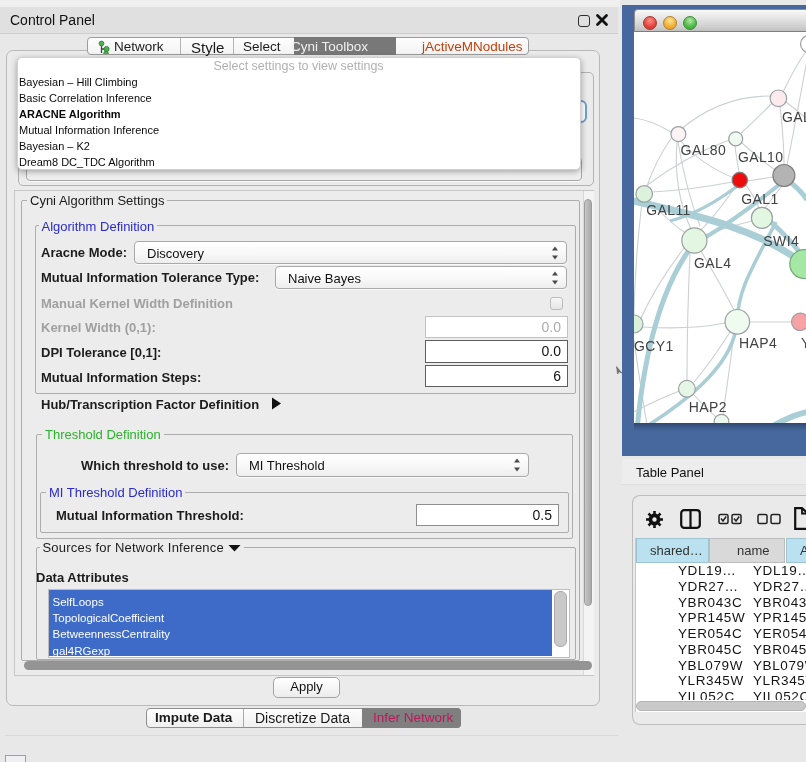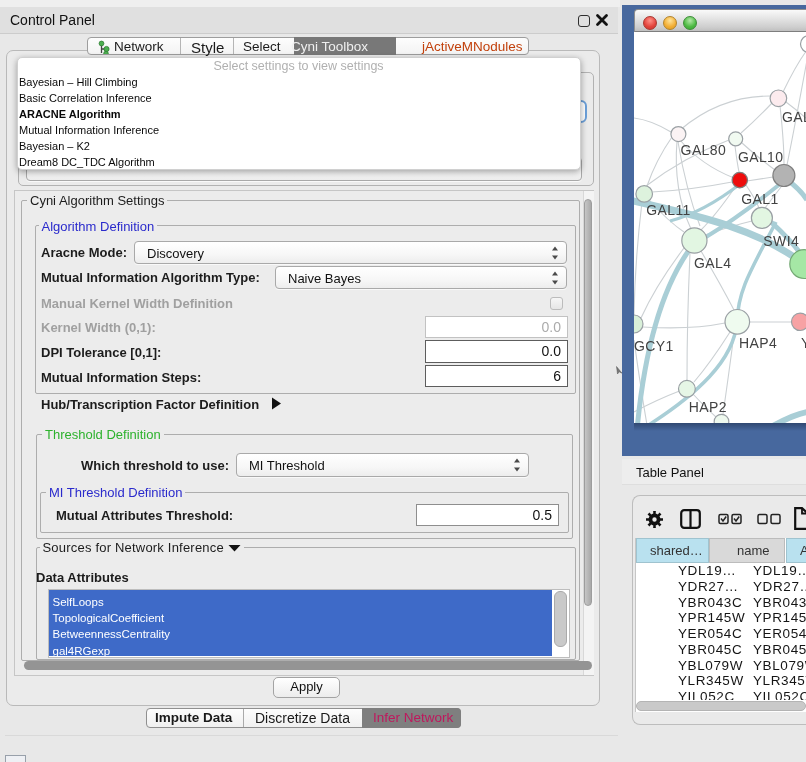--- a/index.html
+++ b/index.html
@@ -62,21 +62,21 @@
 
 <div class="lbl abs" style="left:41px;top:245px;">Aracne Mode:</div>
 <div class="combo" style="left:134px;top:241px;width:431px;height:21px;">
     <span class="ct">Discovery</span>
   <svg class="arr" viewBox="0 0 8 14">
       <path d="M4 0.5 L7 4.5 L1 4.5 Z" fill="#4a4a4a"></path>
       <path d="M4 13.5 L1 9.5 L7 9.5 Z" fill="#4a4a4a"></path>
     </svg>
   </div>
 
-<div class="lbl abs" style="left:41px;top:270px;">Mutual Information Algorithm Type:</div>
+<div class="lbl abs" style="left:41px;top:270px;">Mutual Information Tolerance Type:</div>
 <div class="combo" style="left:275px;top:266px;width:290px;height:21px;">
     <span class="ct">Naive Bayes</span>
   <svg class="arr" viewBox="0 0 8 14">
       <path d="M4 0.5 L7 4.5 L1 4.5 Z" fill="#4a4a4a"></path>
       <path d="M4 13.5 L1 9.5 L7 9.5 Z" fill="#4a4a4a"></path>
     </svg>
   </div>
 
 <div class="lbl dis abs" style="left:41px;top:296px;">Manual Kernel Width Definition</div>
 <div class="abs" style="left:550px;top:297px;width:11px;height:11px;border:1px solid #bcbcbc;border-radius:3px;background:linear-gradient(#f6f6f6,#e6e6e6);"></div>
@@ -103,21 +103,21 @@
     <span class="ct">MI Threshold</span>
   <svg class="arr" viewBox="0 0 8 14">
       <path d="M4 0.5 L7 4.5 L1 4.5 Z" fill="#4a4a4a"></path>
       <path d="M4 13.5 L1 9.5 L7 9.5 Z" fill="#4a4a4a"></path>
     </svg>
   </div>
 
 <div class="tbox" style="left:40px;top:492px;width:527px;height:39px;"></div>
 <div class="abs" style="left:46px;top:485px;background:#ececec;padding:0 3px;font-size:13px;color:#2a2acc;">MI Threshold Definition</div>
 
-<div class="lbl abs" style="left:56px;top:508px;">Mutual Attributes Threshold:</div>
+<div class="lbl abs" style="left:56px;top:508px;">Mutual Information Threshold:</div>
 <div class="field" style="left:416px;top:504px;width:143px;height:22px;border:1px solid #8e8e8e;line-height:21px;font-size:14px;">0.5</div>
 
 <div class="tbox" style="left:36px;top:547px;width:538px;height:111px;"></div>
 <div class="abs" style="left:39.5px;top:540px;background:#ececec;padding:0 3px;font-size:13px;letter-spacing:0.2px;color:#1c1c1c;">Sources for Network Inference <svg width="13" height="8" viewBox="0 0 13 8" style="display:inline-block;">
       <path d="M0.5 1 L12.5 1 L6.5 7.5 Z" fill="#111"></path>
     </svg></div>
 
 <div class="lbl abs" style="left:36px;top:570px;">Data Attributes</div>
 <div class="abs" style="left:47.5px;top:588.5px;width:522px;height:69px;background:#fff;border:1px solid #bdbdbd;box-sizing:border-box;"></div>
 <div class="abs" style="left:48.5px;top:589.5px;width:503px;height:66px;background:#3e6ac8;color:#fff;font-size:11.5px;line-height:16.4px;padding-left:4px;padding-top:4px;box-sizing:border-box;overflow:hidden;">SelfLoops<br>TopologicalCoefficient<br>BetweennessCentrality<br>gal4RGexp</div>

